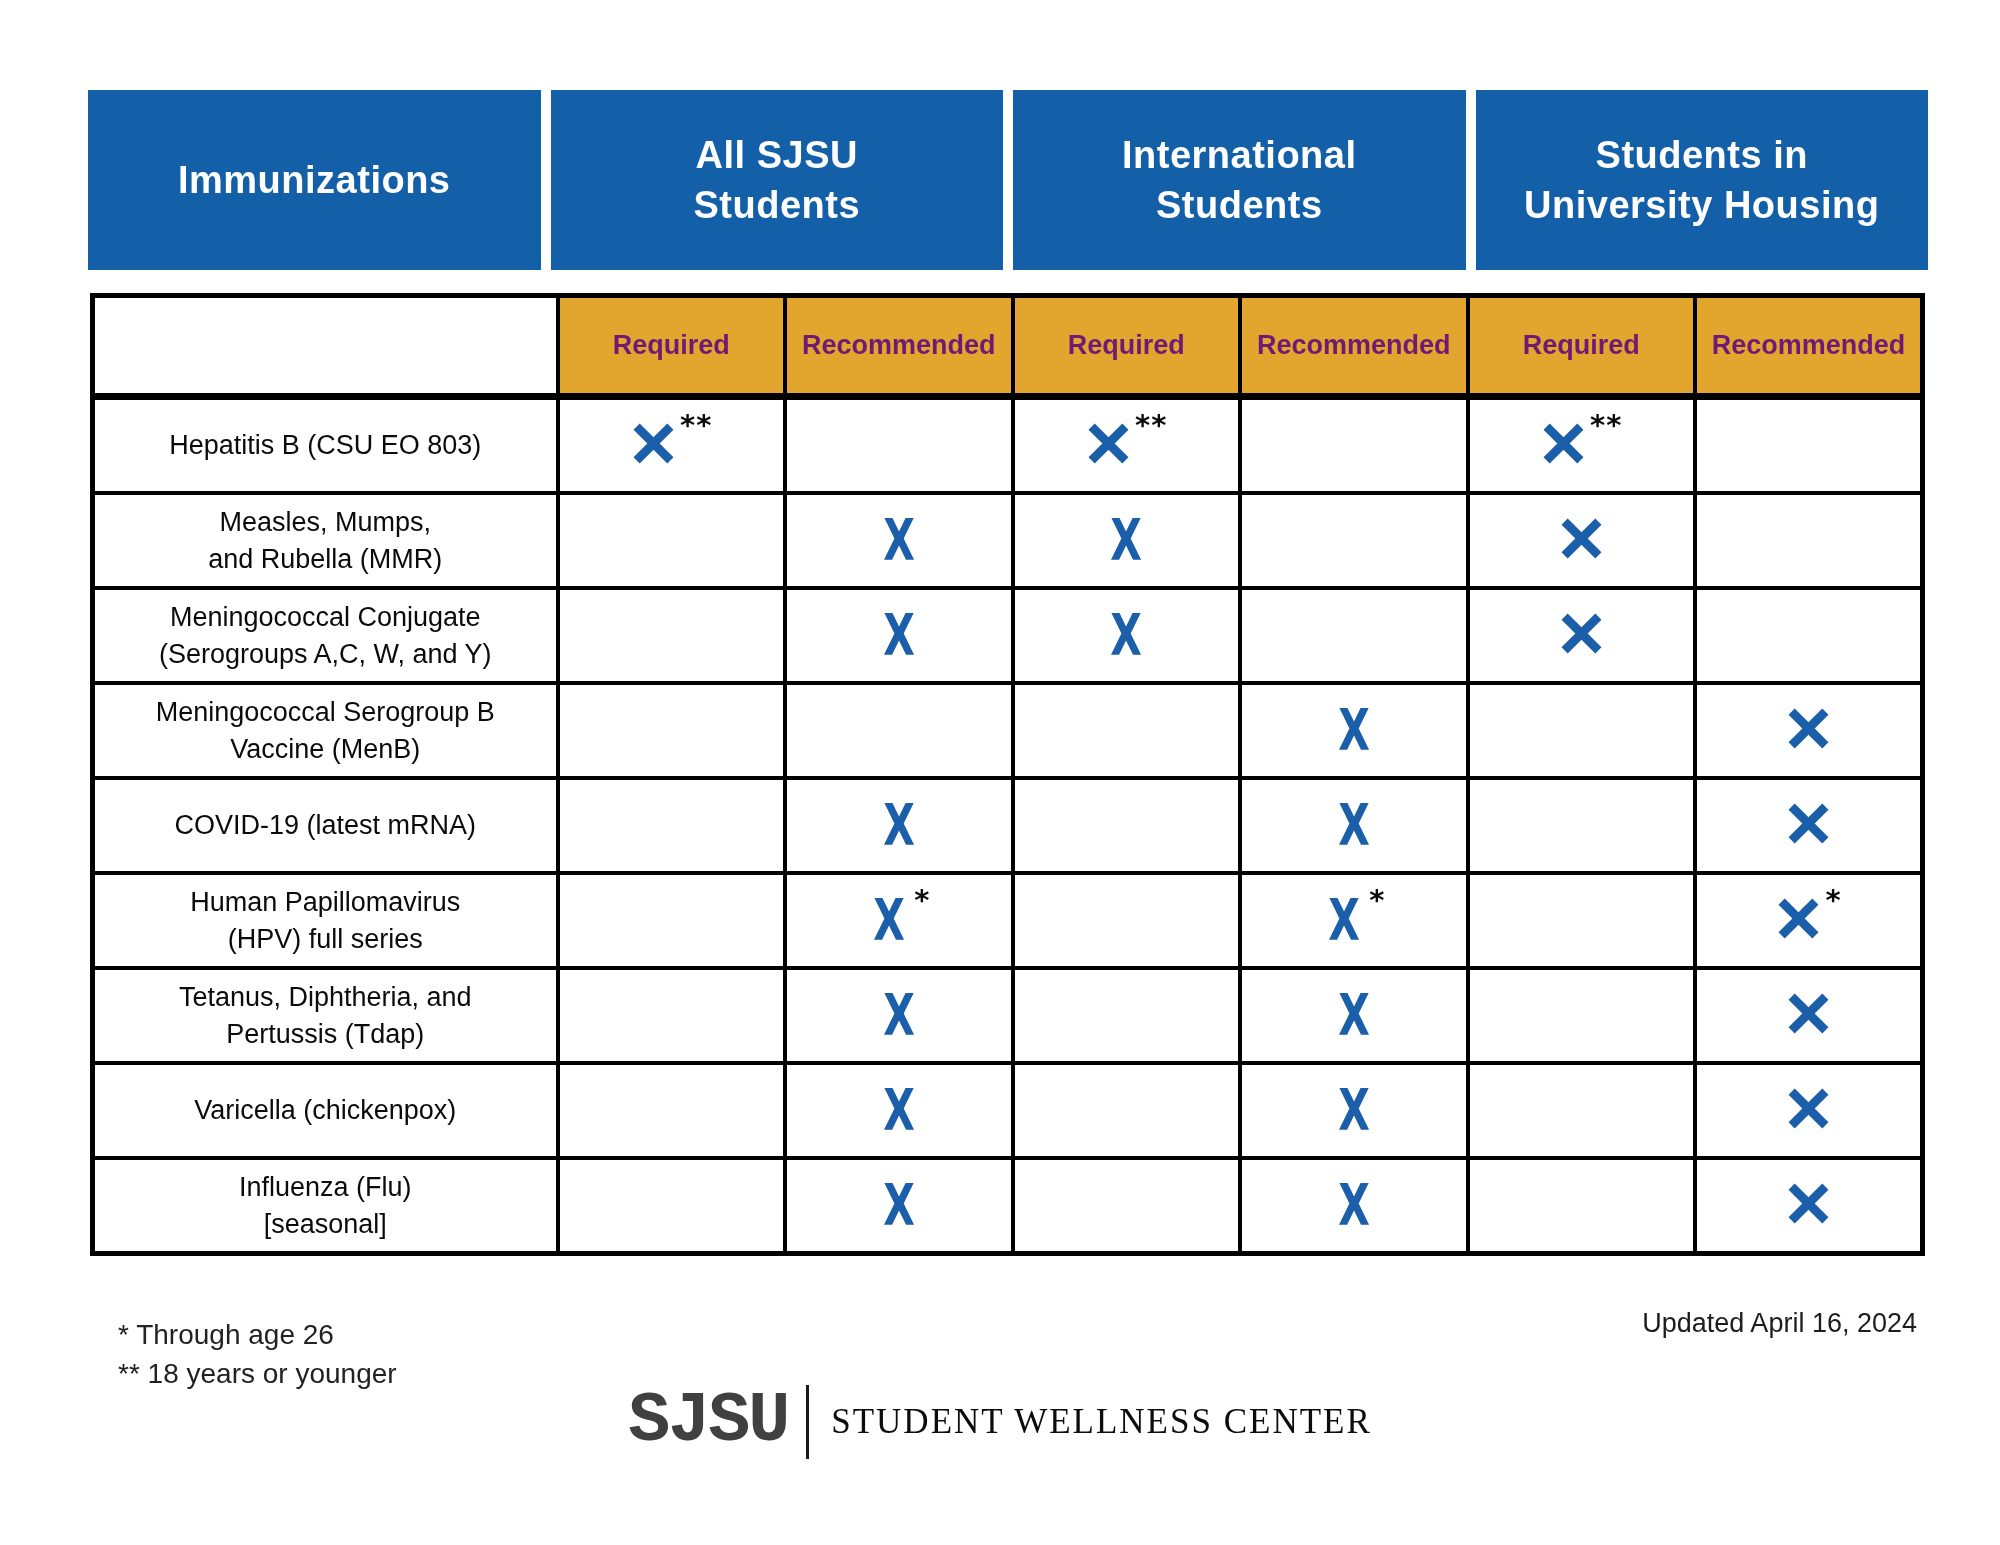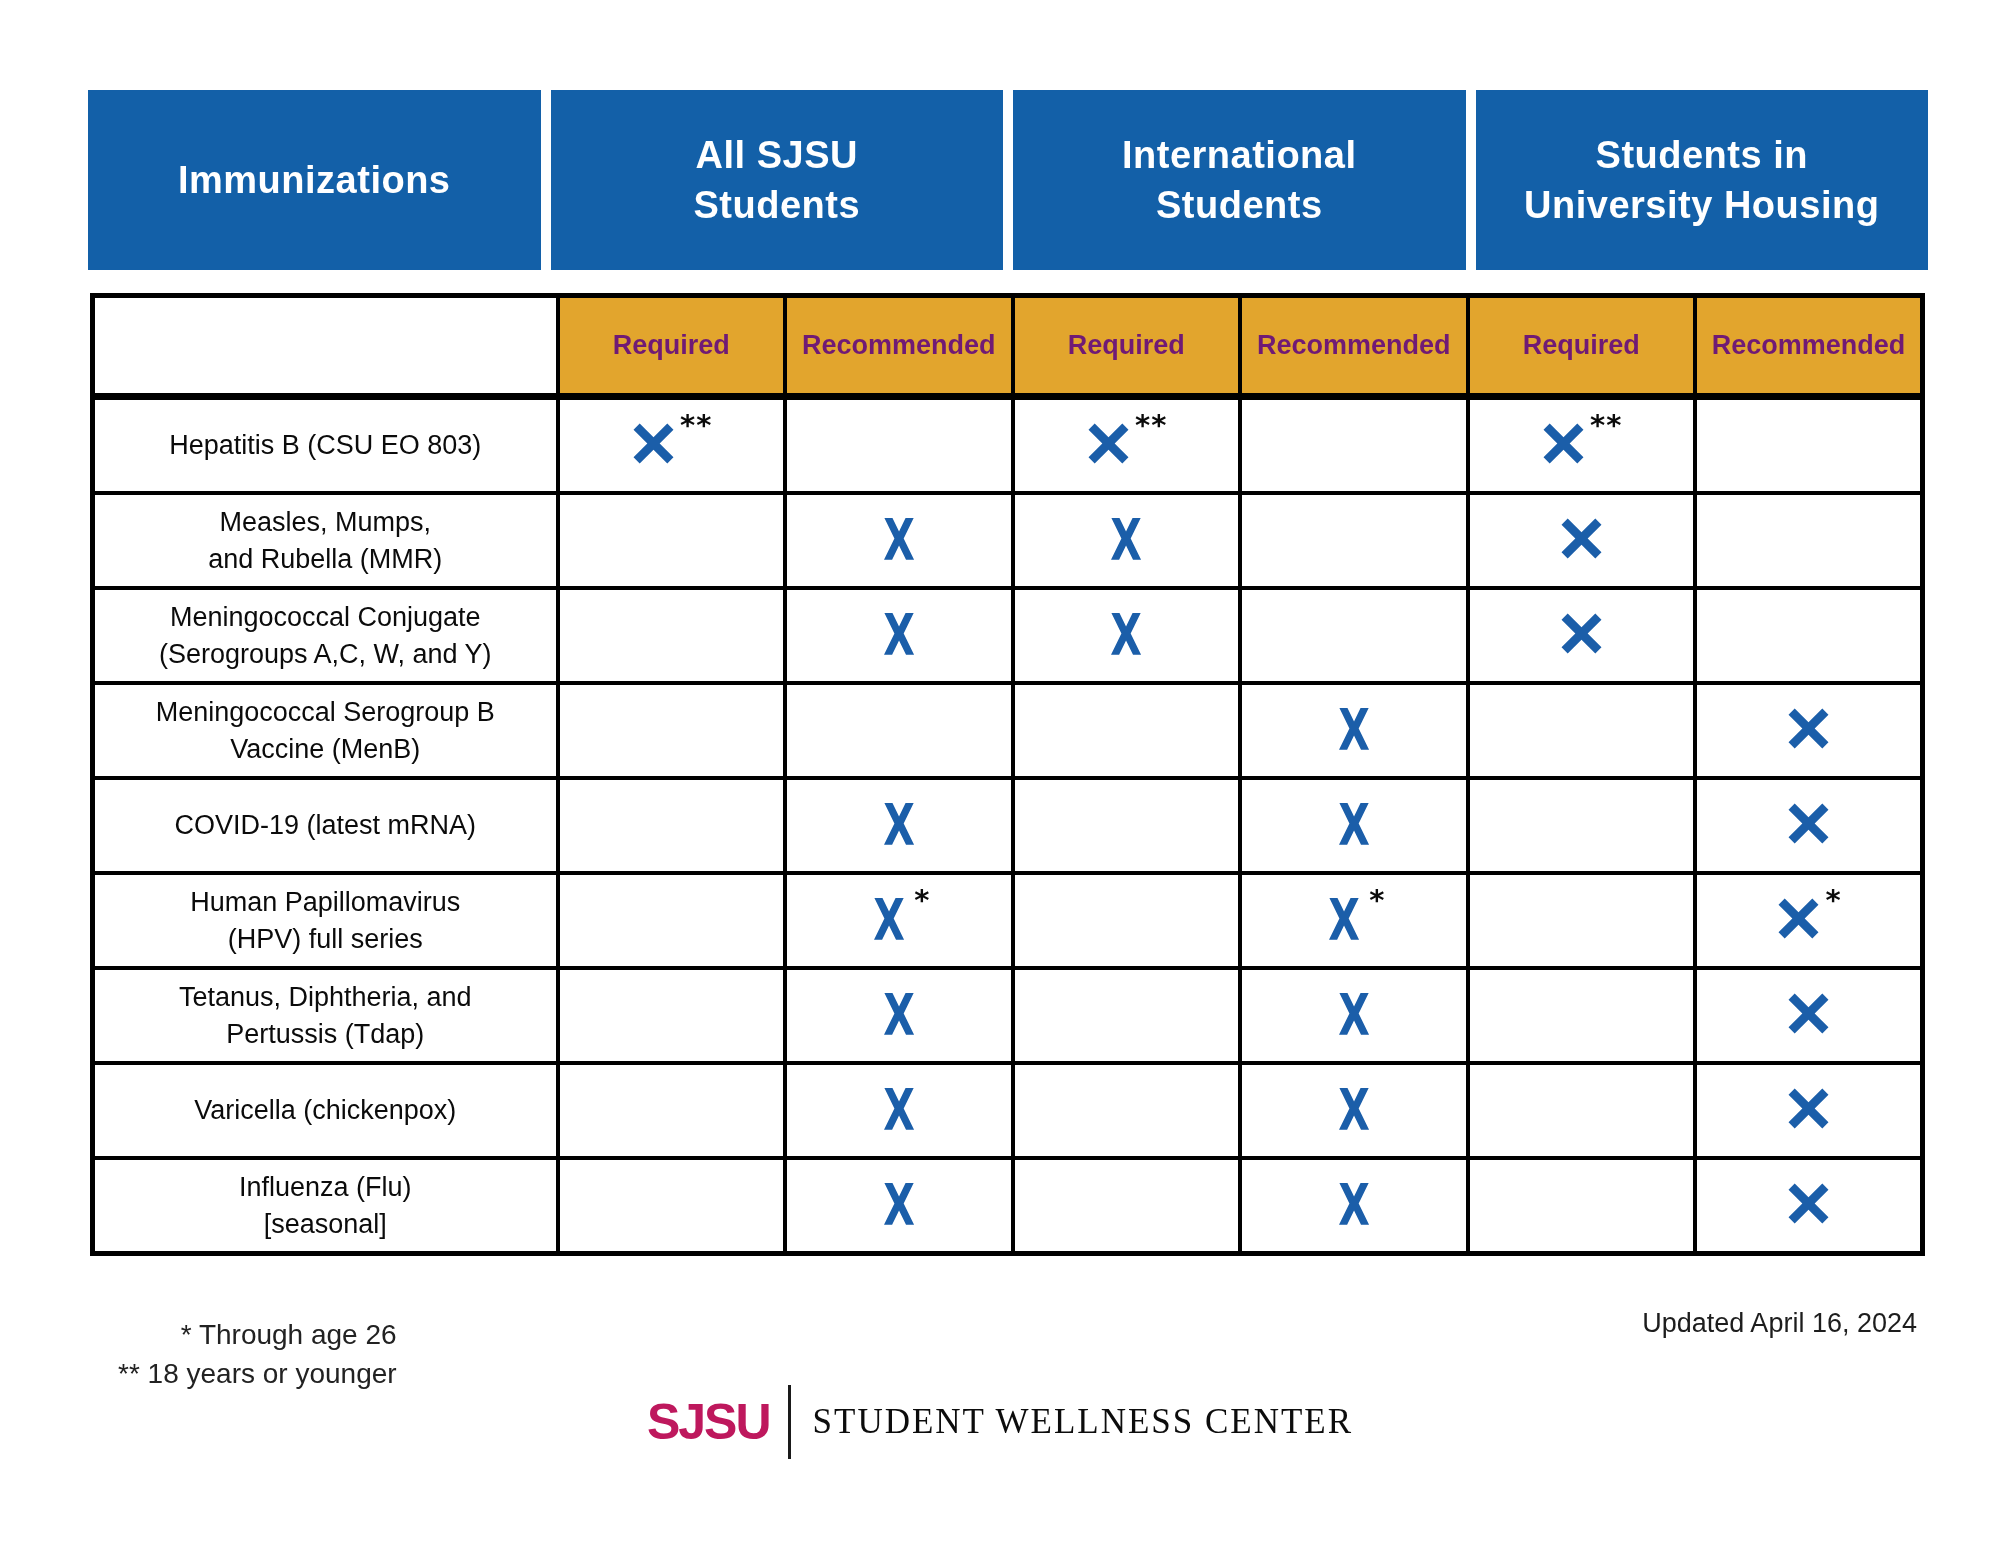--- a/index.html
+++ b/index.html
@@ -110,43 +110,42 @@
     top:-9px;
     letter-spacing:1px;
   }
   
   .footnotes{
     position:absolute;
     left:118px; top:1318px;
     font-size:28px;
     line-height:34px;
     color:#222222;
-    text-align:right;
   }
   .footnotes div{margin-bottom:5px;}
   .updated{
     position:absolute;
     right:83px; top:1308px;
     font-size:27px;
     color:#1d1d1d;
   }
   .logo{
     position:absolute;
     left:0; top:1385px;
     width:100%;
     display:flex;
     align-items:center;
     justify-content:center;
   }
   .logo-acronym{
-    font-family:Liberation Sans, sans-serif;
-    font-size:50px;
+    font-family:Liberation Mono, monospace;
+    font-size:70px;
     font-weight:600;
     letter-spacing:-2px;
-    color:#be185d;
+    color:#404040;
     line-height:1;
   }
   .logo-divider{
     width:3px;
     height:74px;
     background:#1a1a1a;
     margin:0 22px 0 18px;
   }
   .logo-division{
     font-family:"Liberation Serif",serif;

